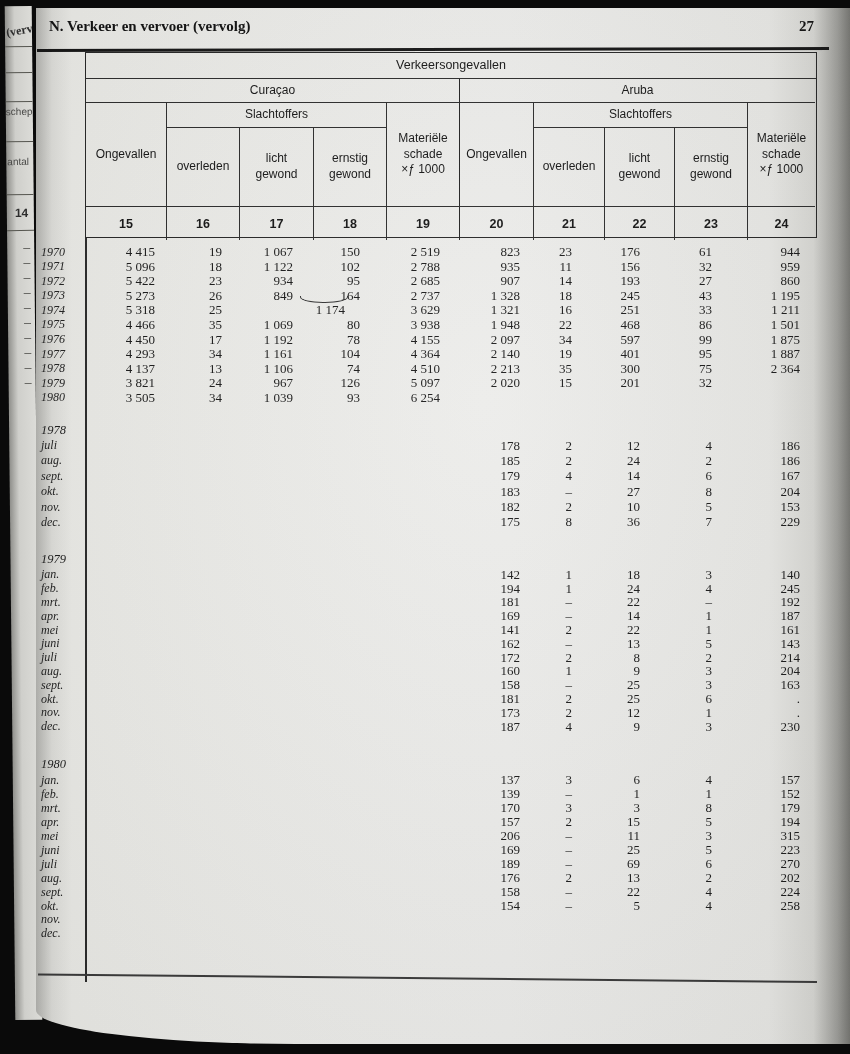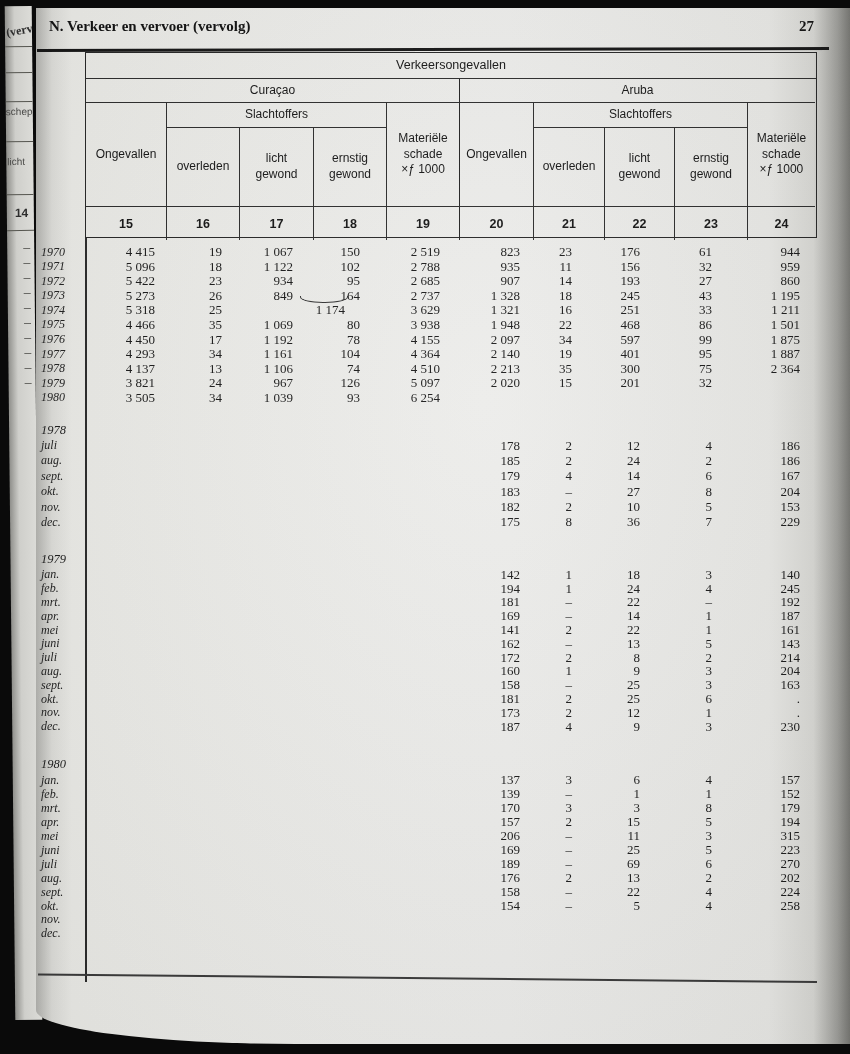--- a/index.html
+++ b/index.html
@@ -85,21 +85,21 @@
 
 <div class="prev">
   <div class="pl" style="top:40px"></div>
   <div class="pl" style="top:66px"></div>
   <div class="pl" style="top:95px"></div>
   <div class="pl" style="top:135px"></div>
   <div class="pl" style="top:188px"></div>
   <div class="pl" style="top:224px"></div>
   <span class="pf pf-vervolg">(vervolg</span>
   <span class="pf pf-schepen">schepen</span>
-  <span class="pf pf-antal">licht</span>
+  <span class="pf pf-antal">antal</span>
   <span class="pf pf-14">14</span>
   <div>
       <div class="mdash" style="top: 242px;"></div>
       <div class="mdash" style="top: 257px;"></div>
       <div class="mdash" style="top: 272px;"></div>
       <div class="mdash" style="top: 287px;"></div>
       <div class="mdash" style="top: 302px;"></div>
       <div class="mdash" style="top: 317px;"></div>
       <div class="mdash" style="top: 332px;"></div>
       <div class="mdash" style="top: 347px;"></div>

